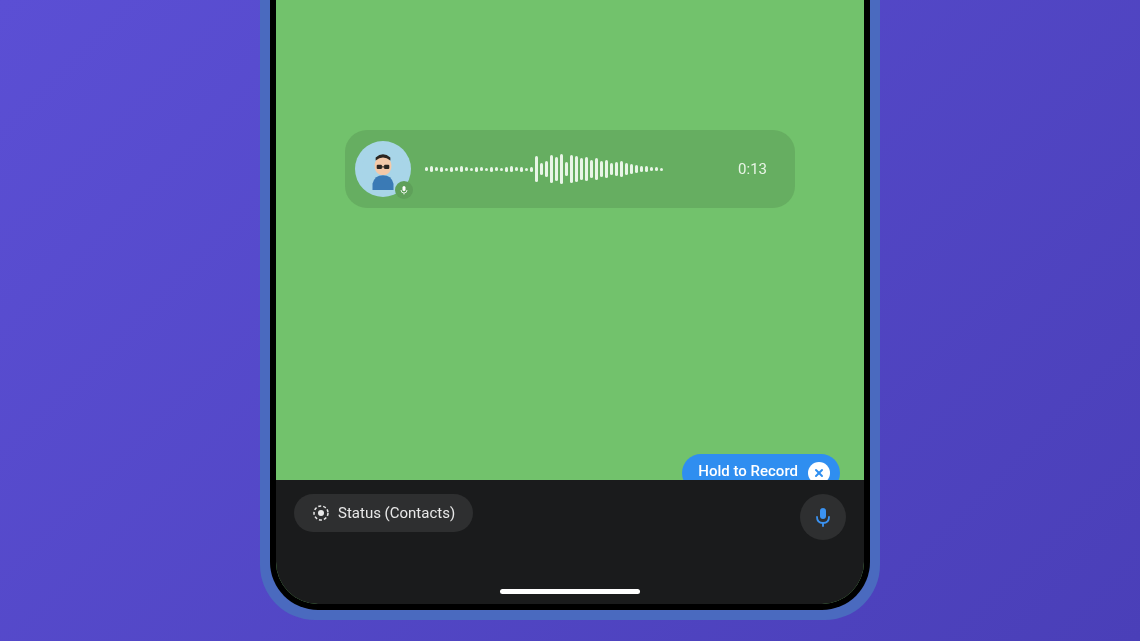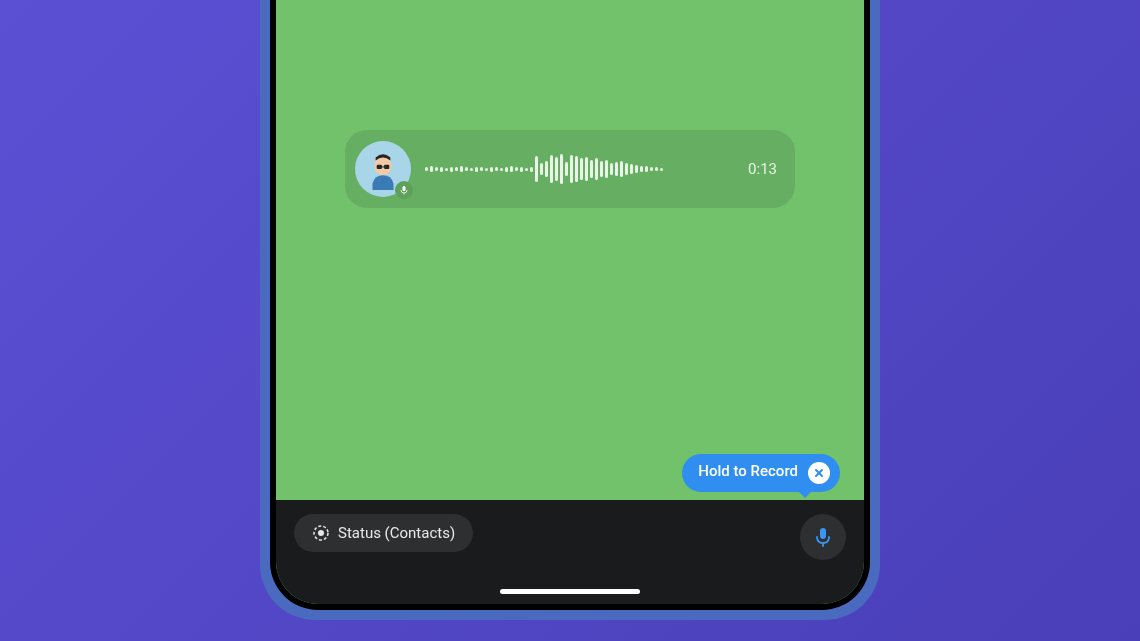--- a/index.html
+++ b/index.html
@@ -42,21 +42,21 @@
       position: absolute;
       top: 130px;
       left: 50%;
       transform: translateX(-50%);
       width: 450px;
       height: 78px;
       background: rgba(95, 160, 90, 0.6);
       border-radius: 22px;
       display: flex;
       align-items: center;
-      padding: 10px 18px 10px 10px;
+      padding: 10px 28px 10px 10px;
       gap: 14px;
       text-align: right;
     }
     .avatar {
       width: 56px;
       height: 56px;
       border-radius: 50%;
       background: #a8d5e8;
       flex-shrink: 0;
       position: relative;
@@ -130,21 +130,21 @@
       align-items: center;
       justify-content: center;
       cursor: pointer;
     }
     .close-btn svg { width: 12px; height: 12px; }
     .bottom-bar {
       position: absolute;
       bottom: 0;
       left: 0;
       right: 0;
-      height: 104px;
+      height: 124px;
       background: #1a1b1c;
       display: flex;
       align-items: flex-start;
       padding: 14px 18px 0 18px;
       gap: 14px;
     }
     .status-pill {
       background: #2e2f30;
       border-radius: 22px;
       padding: 10px 18px;

